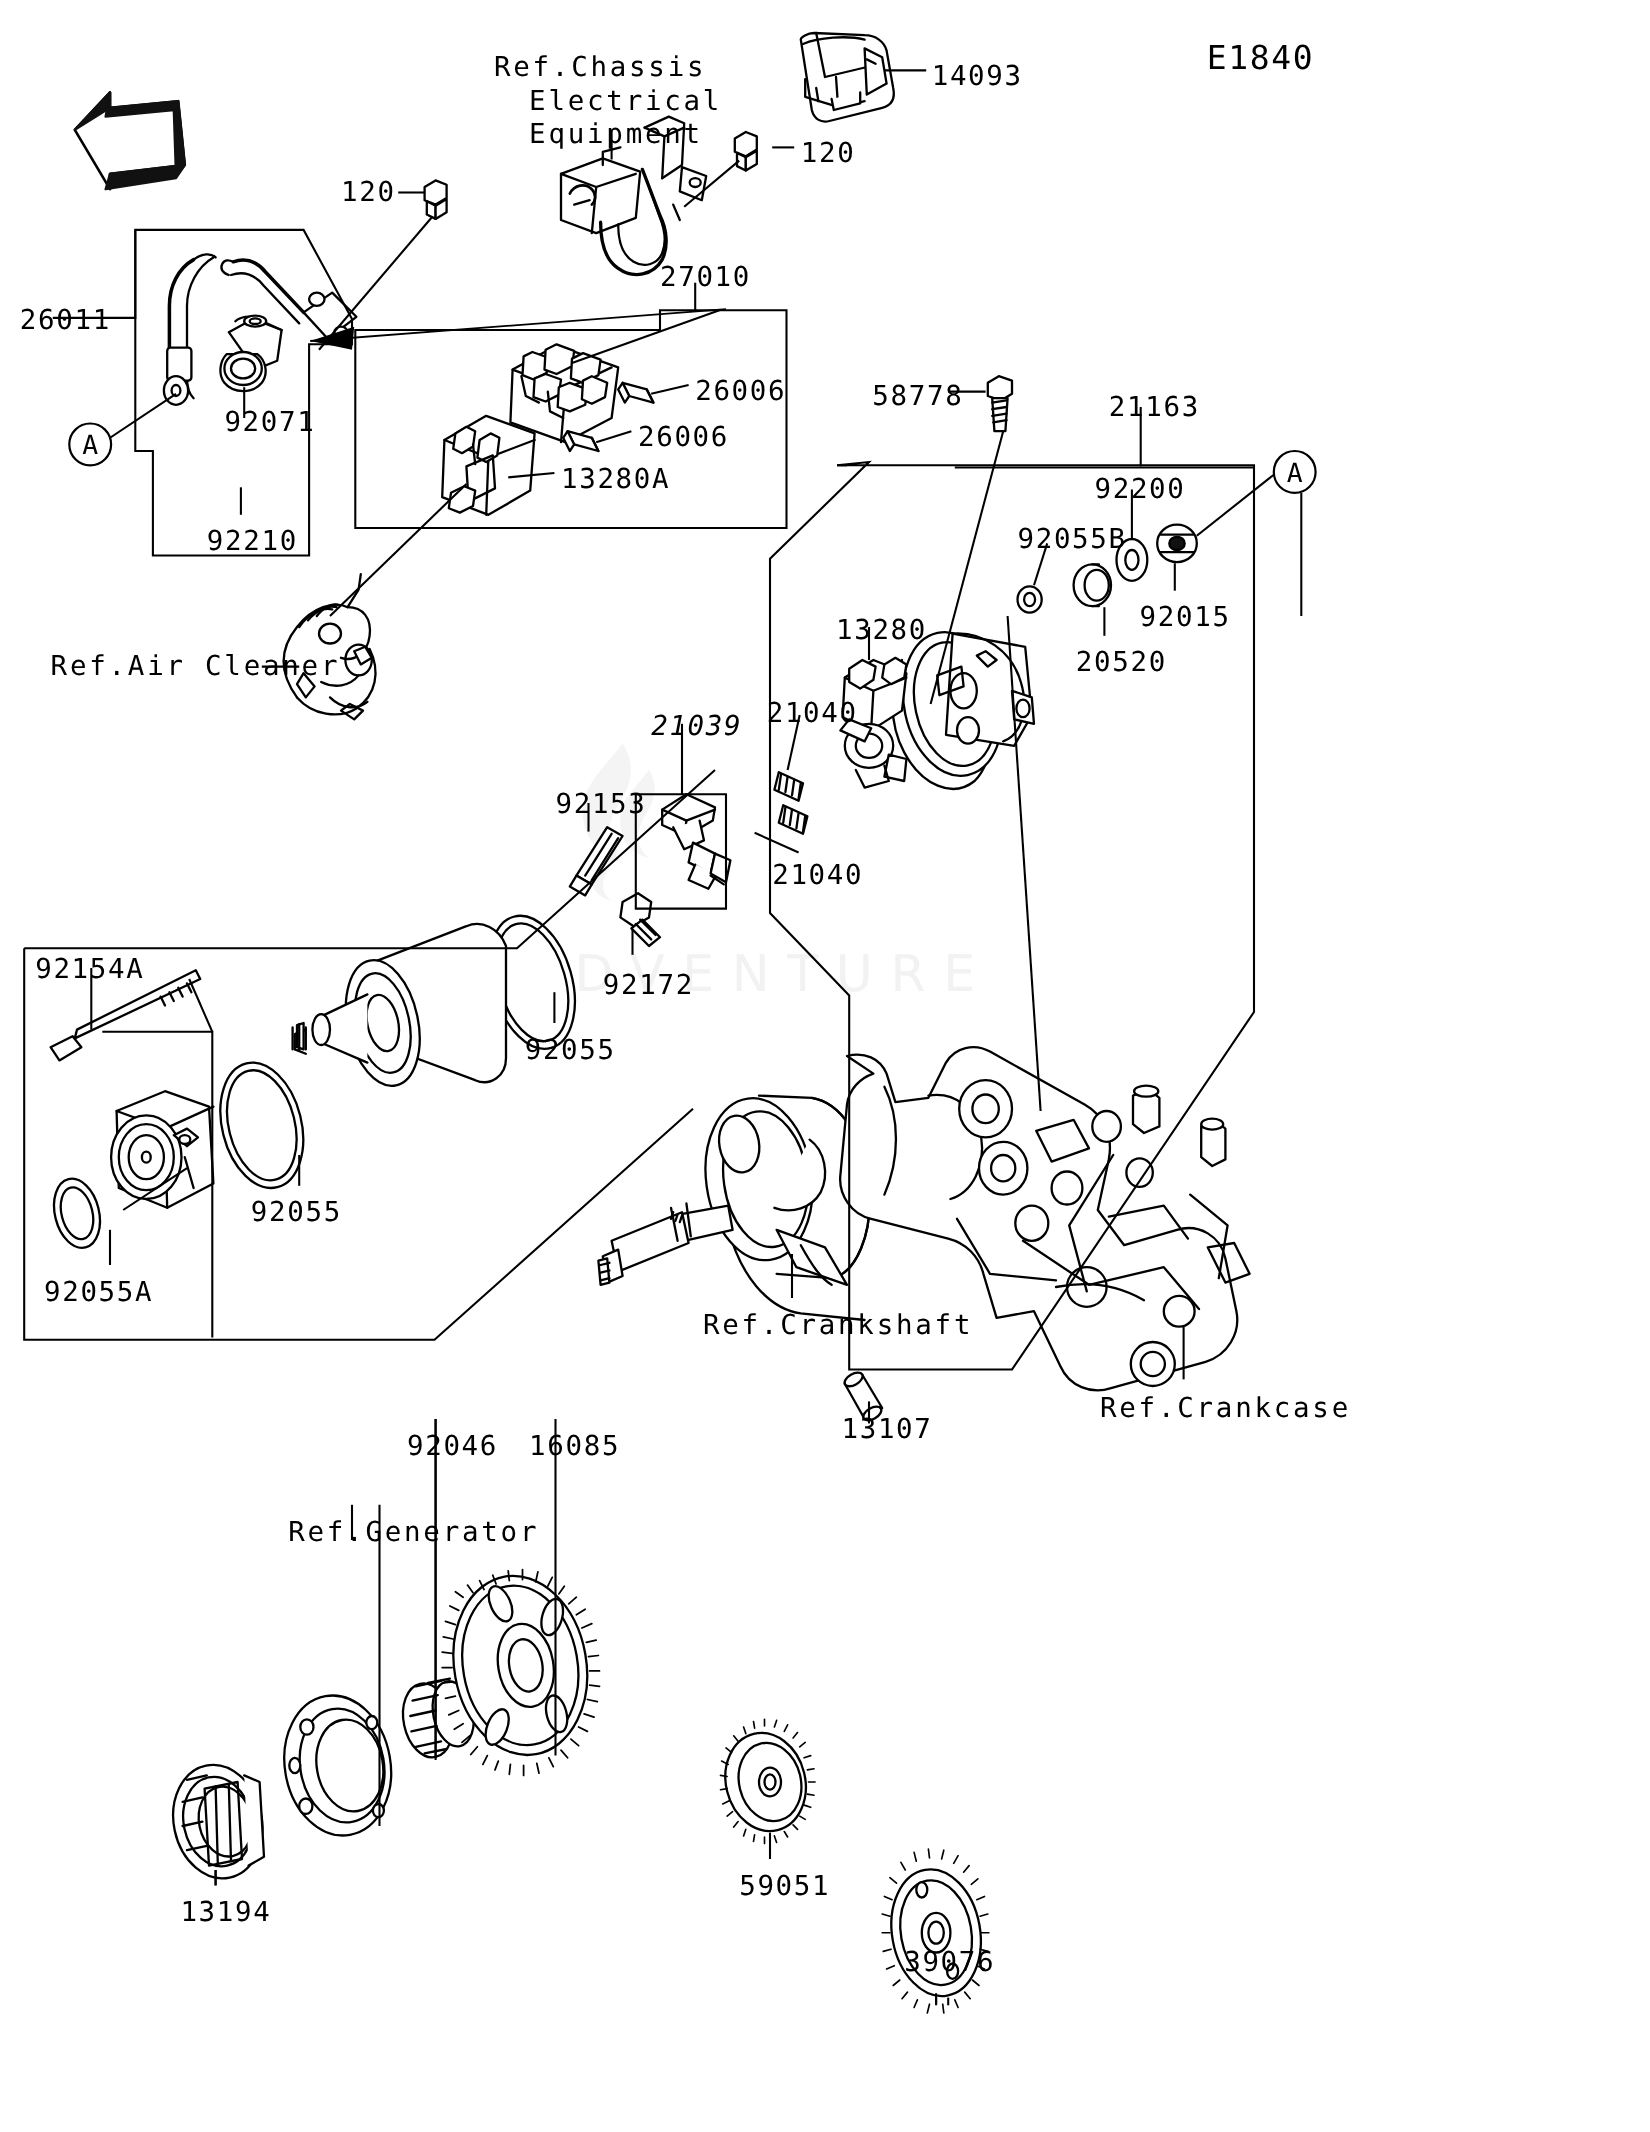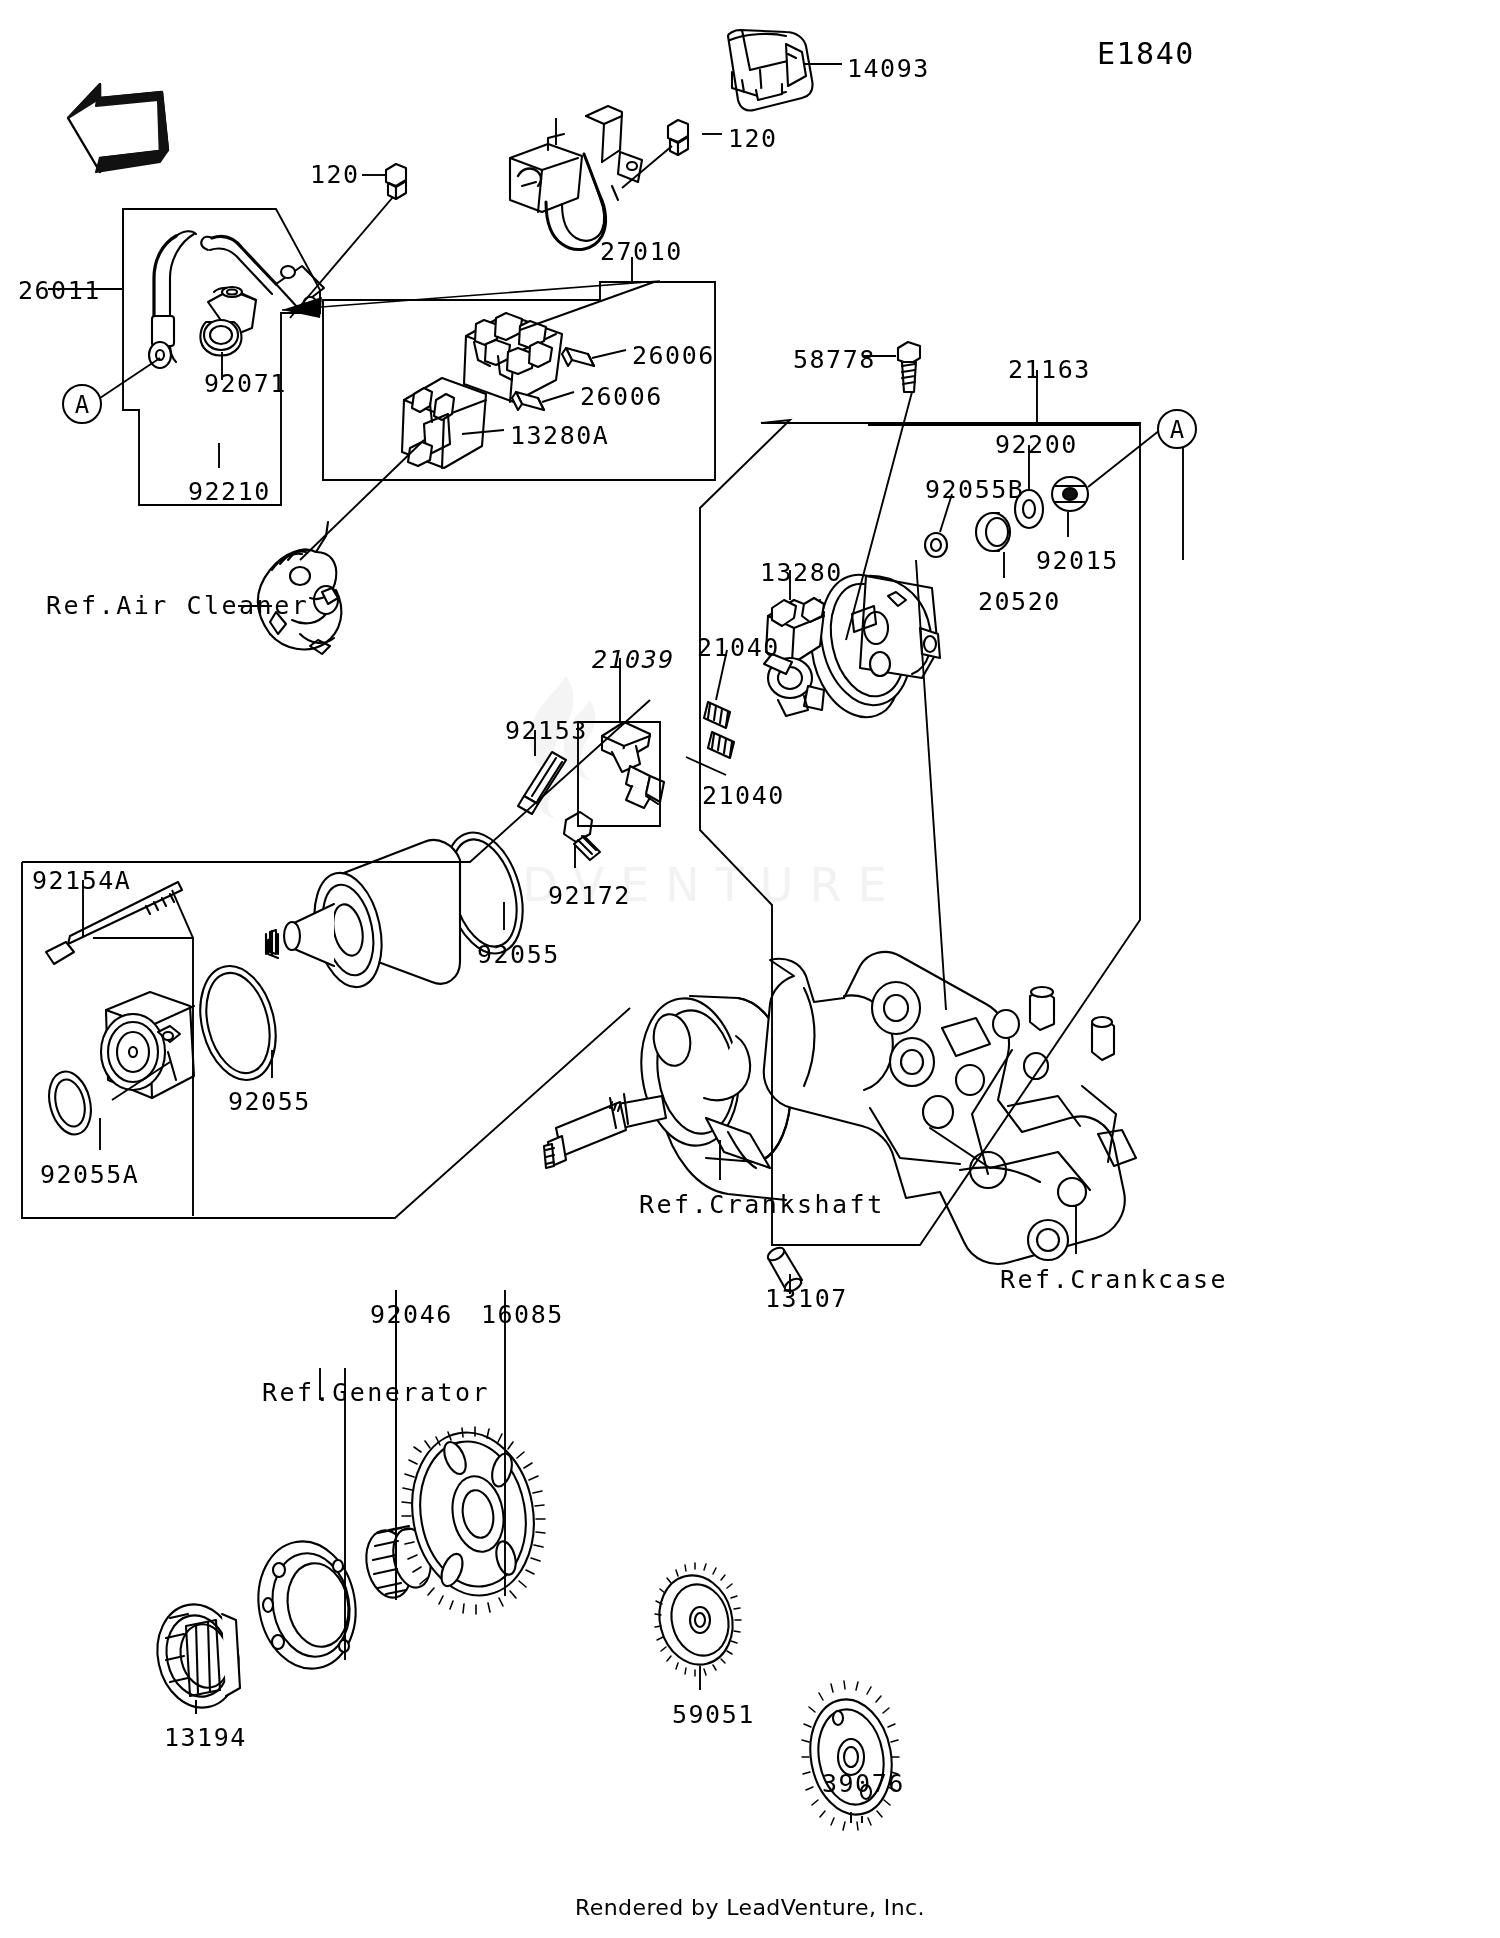--- a/index.html
+++ b/index.html
@@ -602,32 +602,36 @@
       <div class="lbl" style="left: 477px; top: 940px;">92055</div>
       <div class="lbl" style="left: 32px; top: 866px;">92154A</div>
       <div class="lbl" style="left: 228px; top: 1087px;">92055</div>
       <div class="lbl" style="left: 40px; top: 1160px;">92055A</div>
       <div class="lbl" style="left: 164px; top: 1723px;">13194</div>
       <div class="lbl" style="left: 370px; top: 1300px;">92046</div>
       <div class="lbl" style="left: 481px; top: 1300px;">16085</div>
       <div class="lbl" style="left: 672px; top: 1700px;">59051</div>
       <div class="lbl" style="left: 765px; top: 1284px;">13107</div>
       <div class="lbl" style="left: 822px; top: 1769px;">39076</div>
+      <div class="lbl ref" style="left: 449px; top: 46px;">
+        <div>Ref.Chassis</div>
+        <div style="text-indent: 32px;">Electrical</div>
+        <div style="text-indent: 32px;">Equipment</div>
+      </div>
       <div class="lbl ref" style="left: 46px; top: 591px;">
         <div>Ref.Air Cleaner</div>
       </div>
       <div class="lbl ref" style="left: 639px; top: 1190px;">
         <div>Ref.Crankshaft</div>
       </div>
       <div class="lbl ref" style="left: 1000px; top: 1265px;">
         <div>Ref.Crankcase</div>
       </div>
       <div class="lbl ref" style="left: 262px; top: 1378px;">
         <div>Ref.Generator</div>
       </div>
     </div>
 
   <div class="code" style="left:1097px;top:36px;">E1840</div>
 
-  <div class="footer" style="top:1895px;">Rendered by LeadVenture, Inc.</div>
 
 <div class="front-badge" style="left: 78px; top: 96px; width: 96px; height: 62px; color: rgb(255, 255, 255); font-family: &quot;DejaVu Sans Mono&quot;, monospace; font-size: 24px; font-weight: bold; letter-spacing: 3px; transform: rotate(-6deg) skewY(4deg);">FRONT</div>
   </div>
 
 </body></html>

